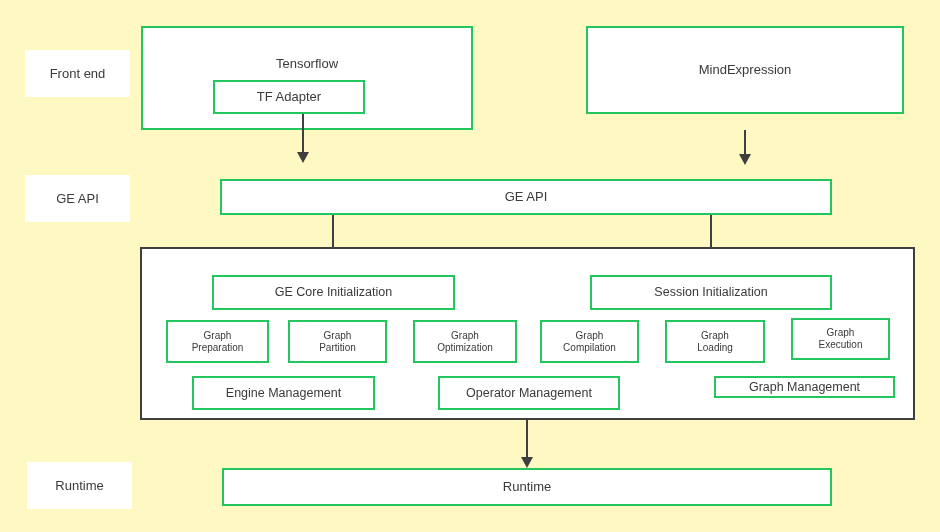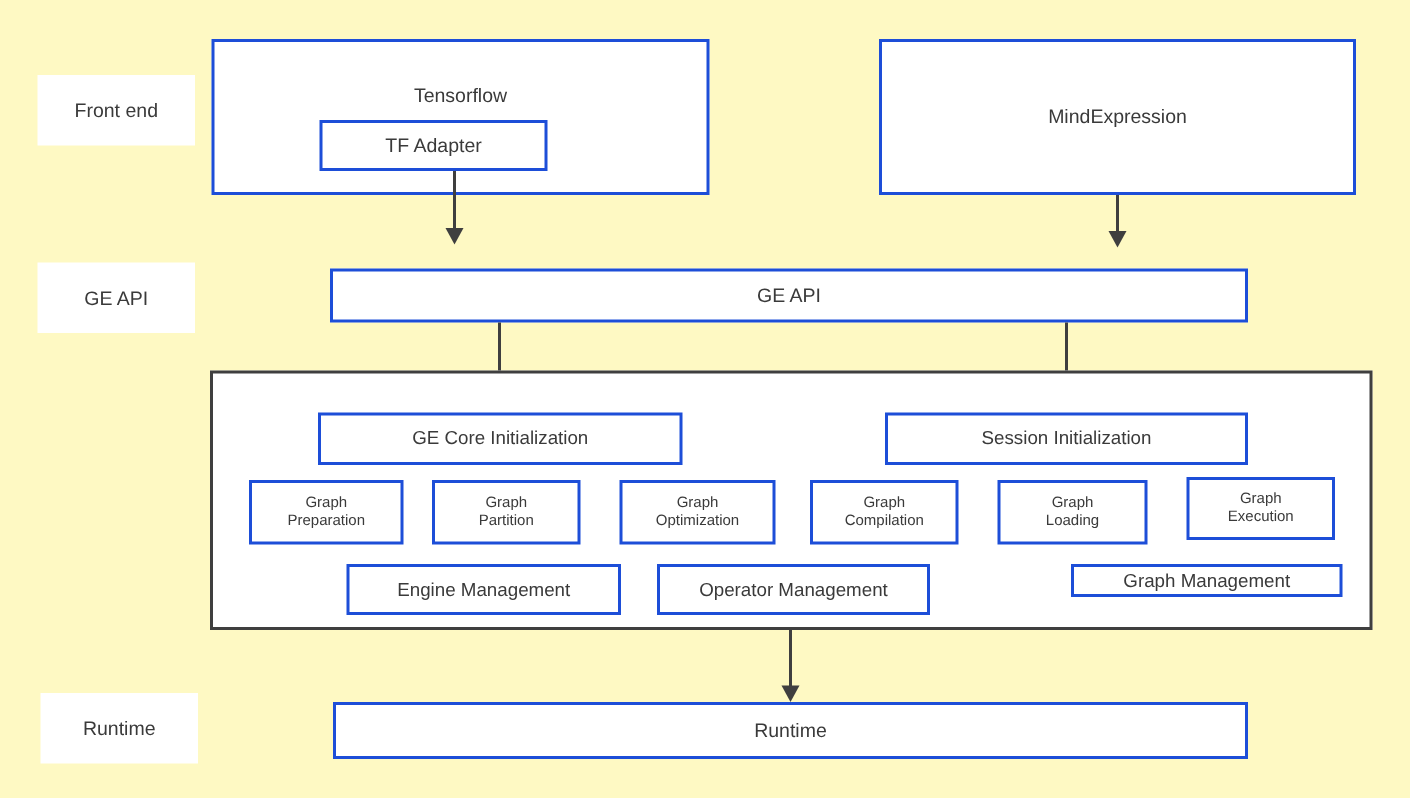--- a/index.html
+++ b/index.html
@@ -23,21 +23,21 @@
     background: #ffffff;
     color: #3a3a3a;
     display: flex;
     align-items: center;
     justify-content: center;
     text-align: center;
     line-height: 1.2;
     white-space: pre-line;
   }
   .bordered {
-    border: 2px solid #1d4ed8;
+    border: 2px solid #22c55e;
   }
   .noborder {
     border: 0;
   }
   
   .stage-label {
     font-size: 13px;
   }
   
   .frame {
@@ -85,21 +85,21 @@
   <div class="box noborder stage-label" style="left:25px;  top:175px; width:105px; height:47px;">GE API</div>
 
 
   <div class="box noborder stage-label" style="left:27px;  top:462px; width:105px; height:47px;">Runtime</div>
 
   <div class="box bordered frame" style="left:141px; top:26px; width:332px; height:104px;">
     <span>Tensorflow</span>
   </div>
   <div class="box bordered inner-box" style="left:213px; top:80px; width:152px; height:34px;">TF Adapter</div>
 
-  <div class="box bordered frame frame-me" style="left:586px; top:26px; width:318px; height:104px;">MindExpression</div>
+  <div class="box bordered frame frame-me" style="left:586px; top:26px; width:318px; height:88px;">MindExpression</div>
 
   <div class="conn vline" style="left:302px; top:114px; height:40px;"></div>
   <div class="arrowhead" style="left:297px; top:152px;"></div>
 
   <div class="conn vline" style="left:744px; top:130px; height:26px;"></div>
   <div class="arrowhead" style="left:739px; top:154px;"></div>
 
   <div class="box bordered wide-bar" style="left:220px; top:179px; width:612px; height:36px;">GE API</div>
 
   <div class="conn vline" style="left:332px; top:215px; height:44px;"></div>
@@ -119,21 +119,21 @@
 Partition</div>
   <div class="box bordered unit-box" style="left:413px; top:320px; width:104px; height:43px;">Graph
 Optimization</div>
   <div class="box bordered unit-box" style="left:540px; top:320px; width:99px; height:43px;">Graph
 Compilation</div>
   <div class="box bordered unit-box" style="left:665px; top:320px; width:100px; height:43px;">Graph
 Loading</div>
   <div class="box bordered unit-box" style="left:791px; top:318px; width:99px; height:42px;">Graph
 Execution</div>
 
-  <div class="box bordered mgmt-box" style="left:192px; top:376px; width:183px; height:34px;margin-left:39px;">Engine Management</div>
+  <div class="box bordered mgmt-box" style="left:192px; top:376px; width:183px; height:34px;">Engine Management</div>
   <div class="box bordered mgmt-box" style="left:438px; top:376px; width:182px; height:34px;">Operator Management</div>
   <div class="box bordered mgmt-box" style="left:690px; top:376px; width:181px; height:22px;margin-left:24px;">Graph Management</div>
 
   <div class="conn vline" style="left:526px; top:420px; height:40px;"></div>
   <div class="arrowhead" style="left:521px; top:457px;"></div>
 
   <div class="box bordered wide-bar" style="left:222px; top:468px; width:610px; height:38px;">Runtime</div>
 
 </div>
 

